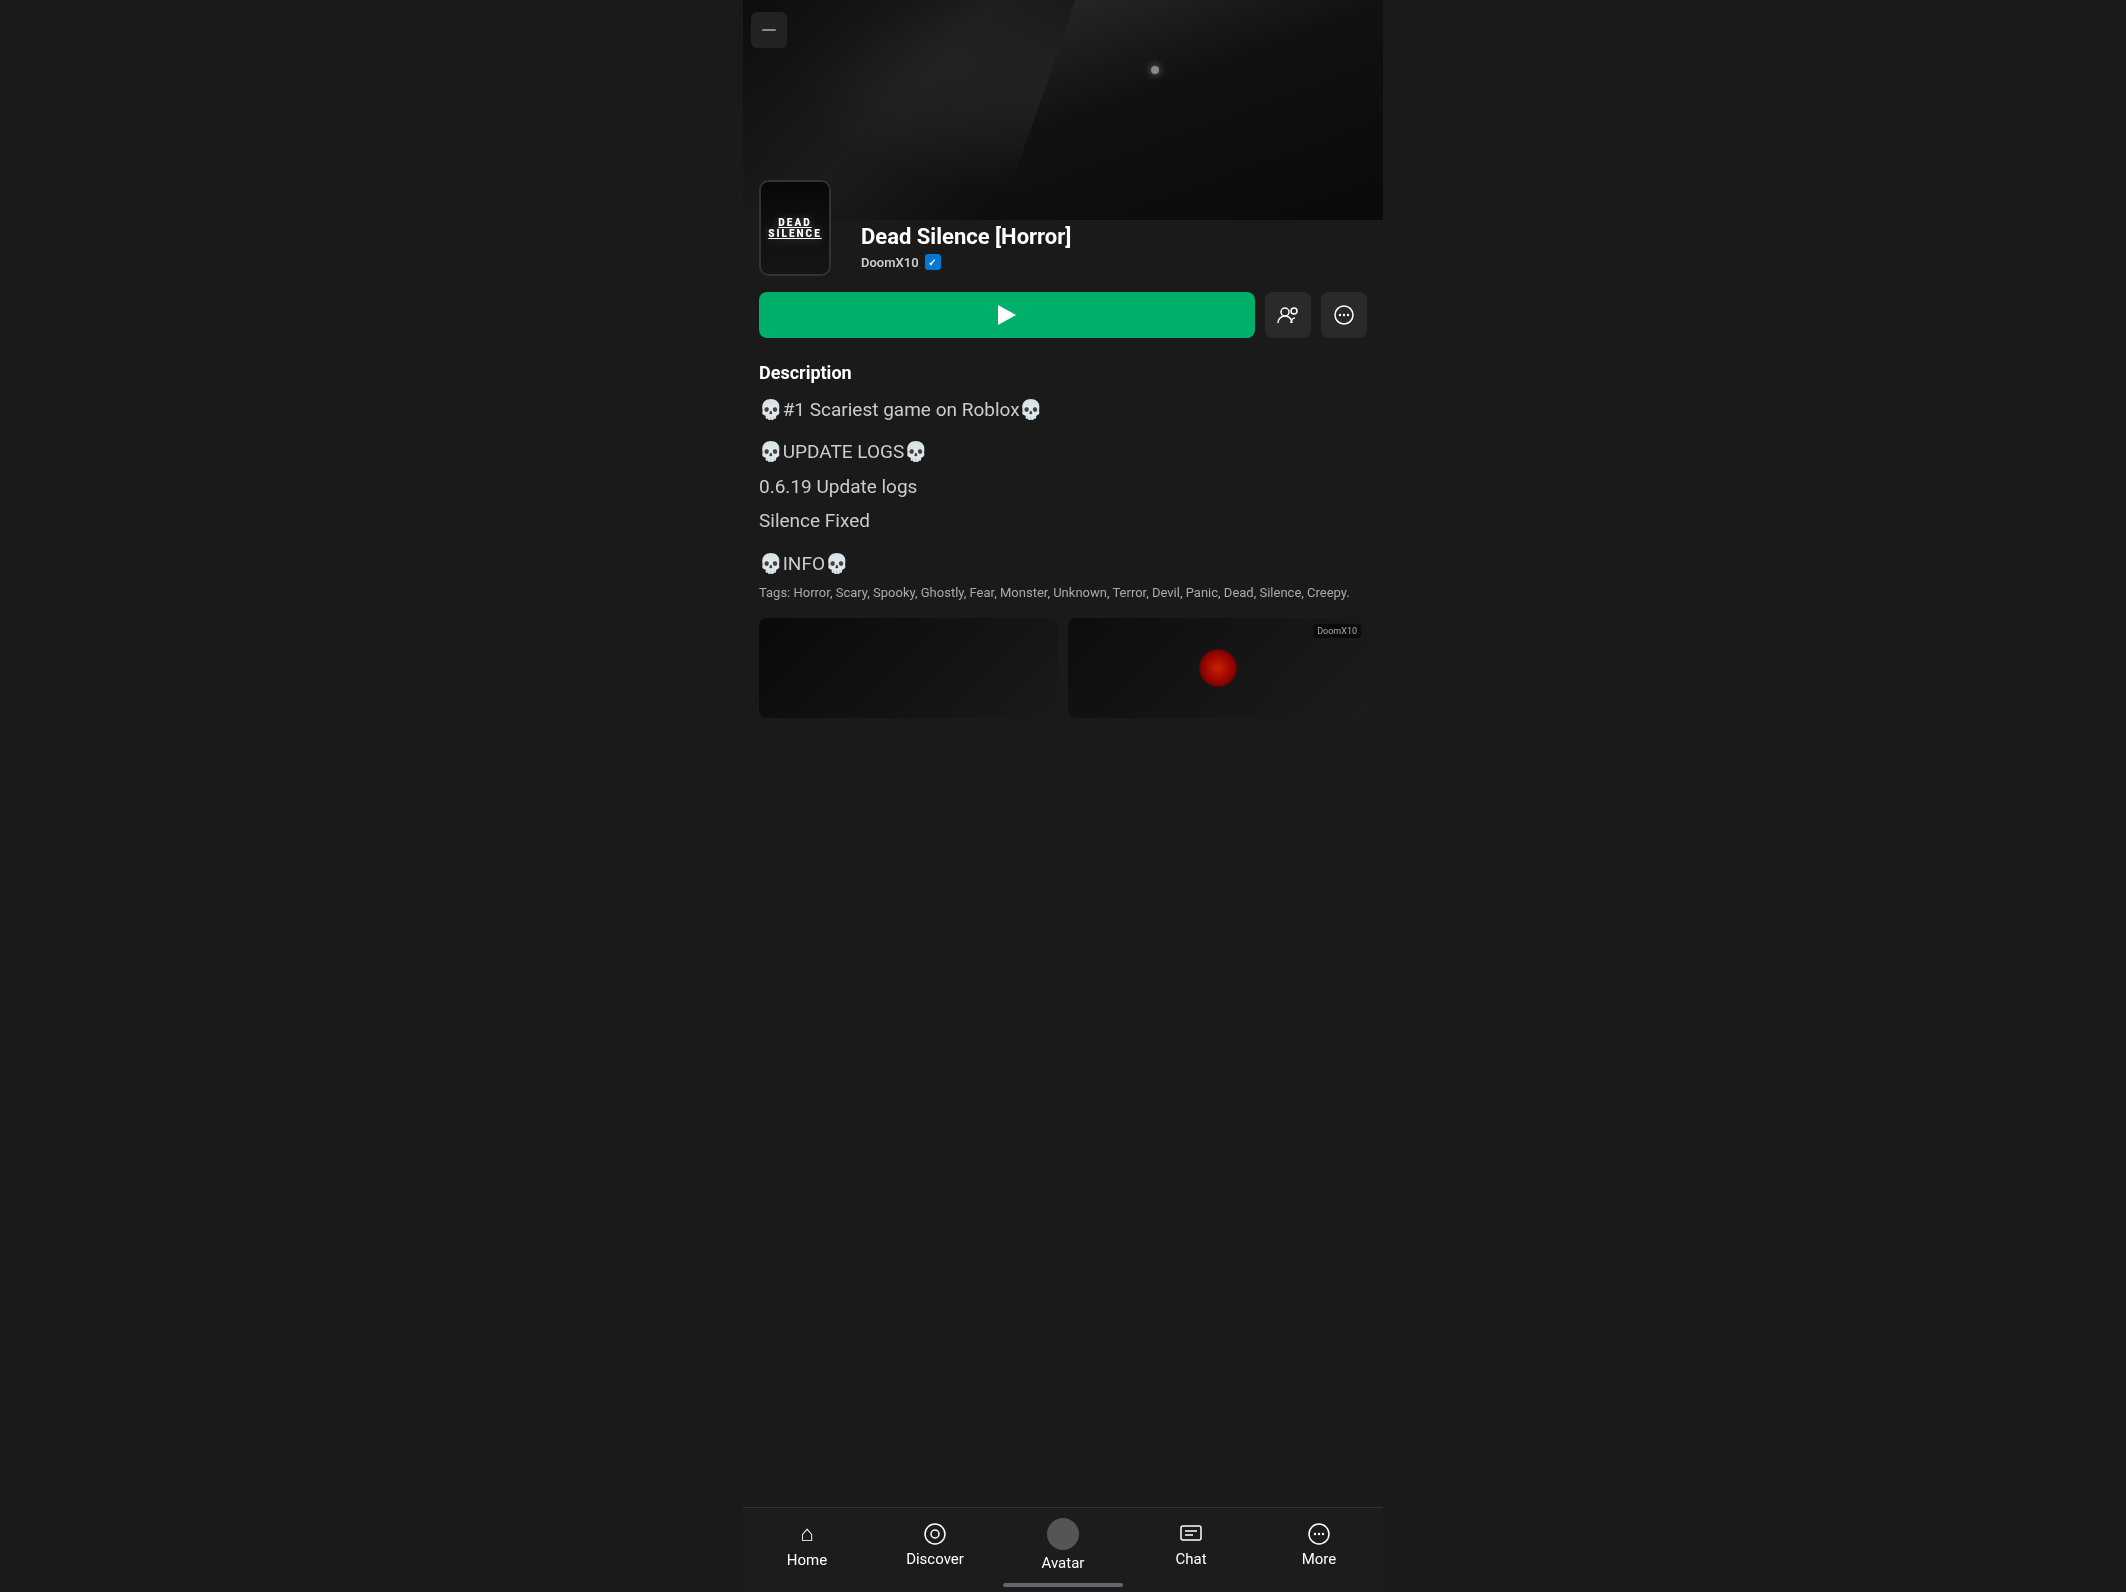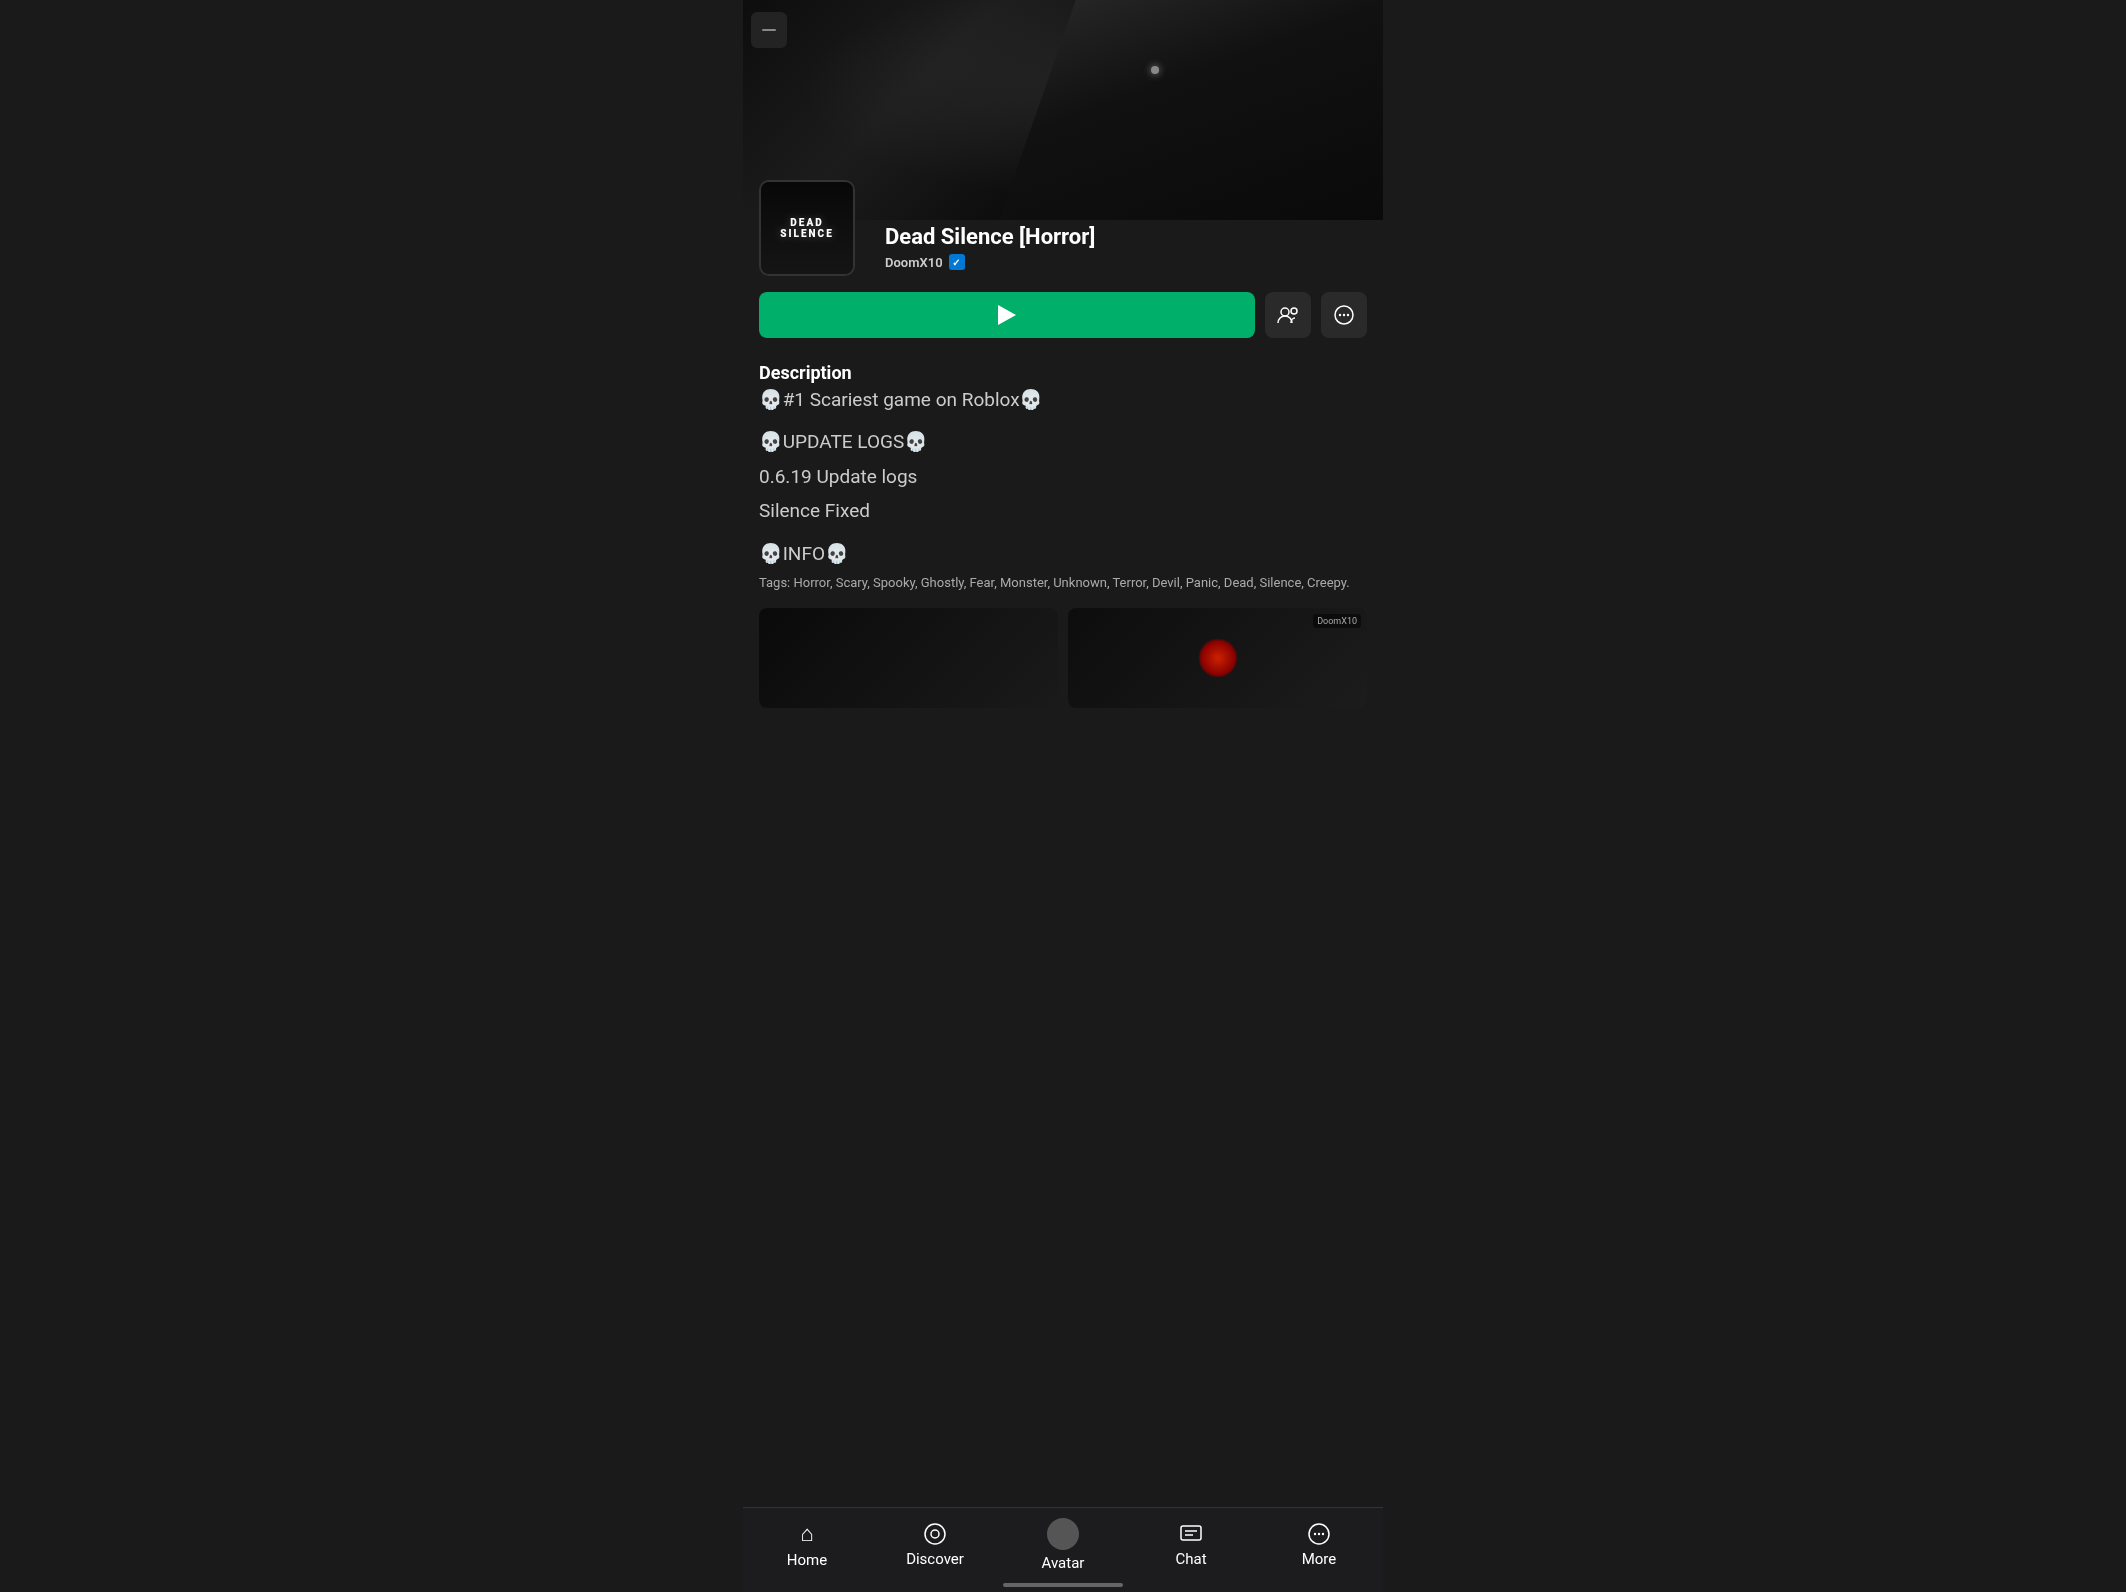--- a/index.html
+++ b/index.html
@@ -73,28 +73,29 @@
     .game-info-section {
       display: flex;
       align-items: flex-start;
       padding: 0 16px;
       margin-top: -40px;
       position: relative;
       z-index: 10;
     }
 
     .game-thumbnail {
-      width: 96px;
+      width: 72px;
       height: 96px;
       border-radius: 10px;
       background: linear-gradient(135deg, #0a0a0a 0%, #1a1a1a 50%, #0d0d0d 100%);
       flex-shrink: 0;
       overflow: hidden;
       position: relative;
       border: 2px solid #333;
+      text-decoration: underline;
     }
 
     .game-thumbnail-inner {
       width: 100%;
       height: 100%;
       display: flex;
       align-items: center;
       justify-content: center;
       flex-direction: column;
       background: linear-gradient(180deg, #080808 0%, #151515 100%);
@@ -198,21 +199,21 @@
 
     
     .description-section {
       padding: 24px 16px 0 16px;
     }
 
     .section-title {
       font-size: 18px;
       font-weight: 700;
       color: #ffffff;
-      margin-bottom: 2px;
+      margin-bottom: 12px;
     }
 
     .description-text {
       font-size: 19px;
       color: #cccccc;
       line-height: 1.6;
     }
 
     .description-text .line {
       display: block;

